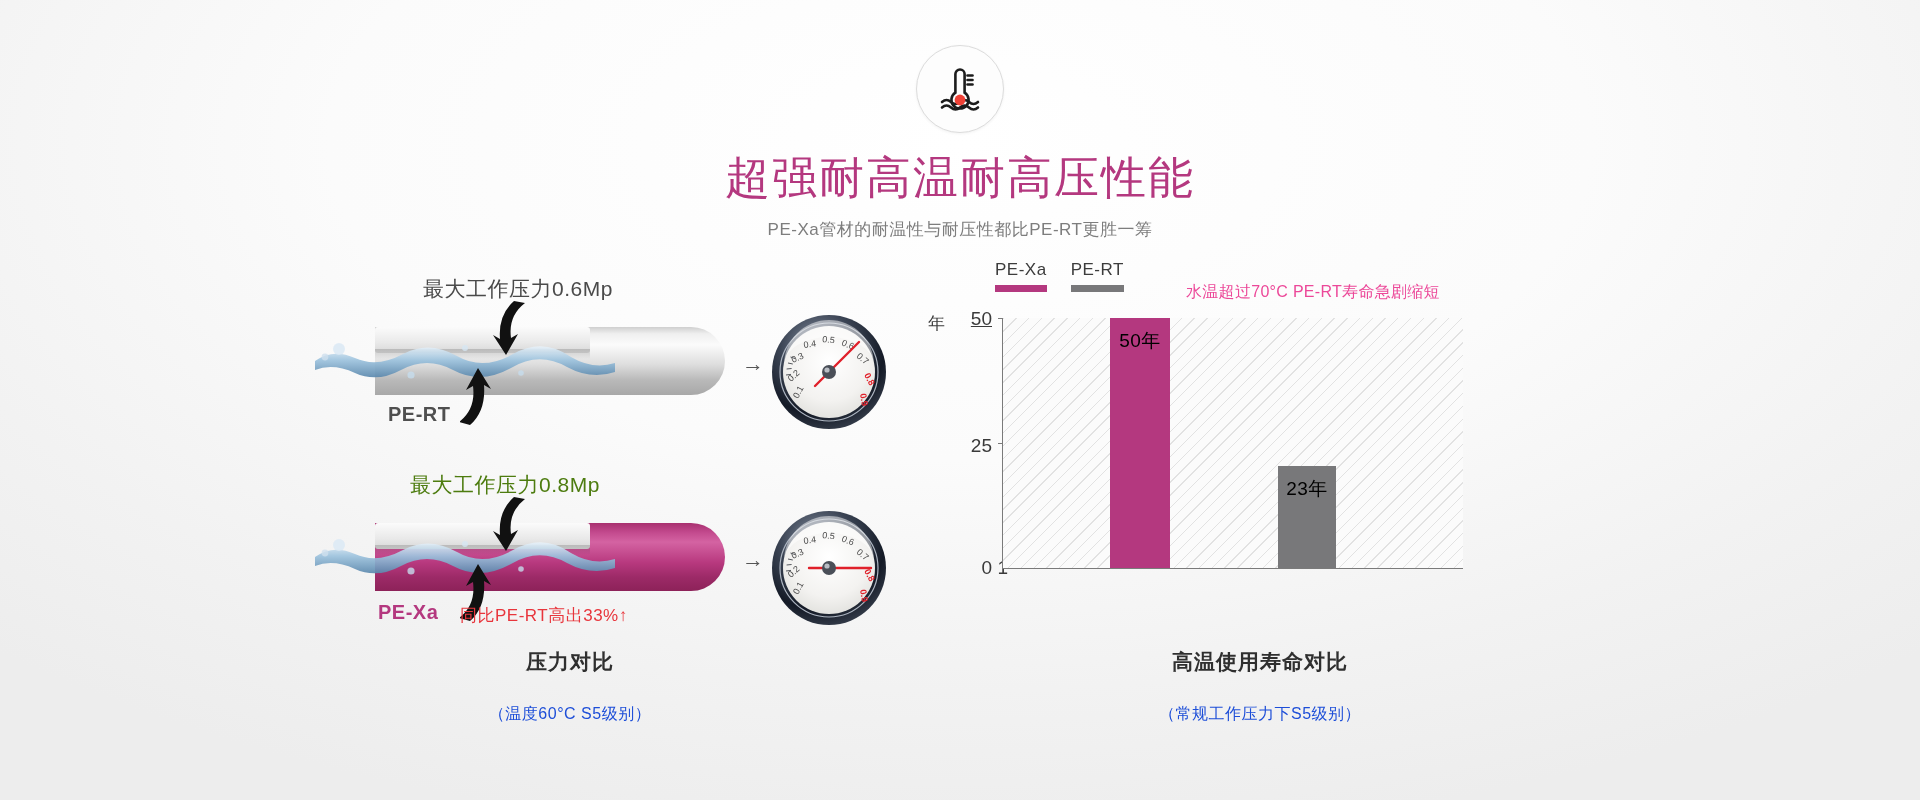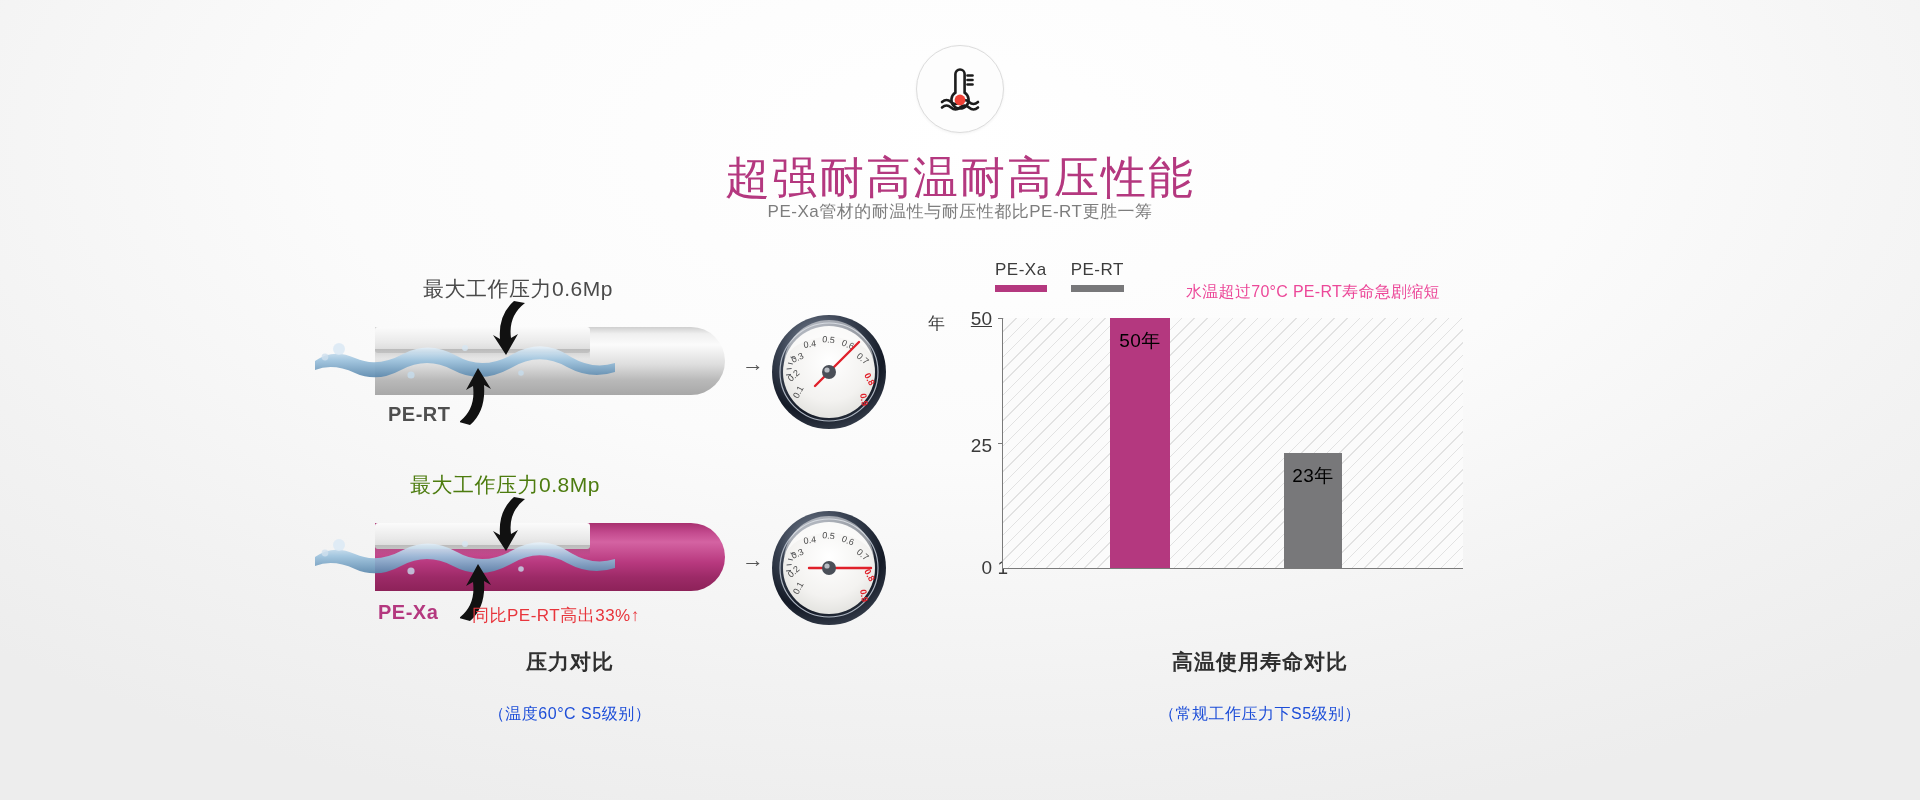--- a/index.html
+++ b/index.html
@@ -19,21 +19,21 @@
   .badge{
     width:86px;height:86px;border-radius:50%;
     background:#fdfdfd;border:1px solid #dcdcdc;
     margin:45px auto 0;display:flex;align-items:center;justify-content:center;
     box-shadow:0 1px 3px rgba(0,0,0,.05);
   }
   .title{
     font-size:45px;letter-spacing:2px;color:#b4387f;margin-top:22px;
     font-weight:400;line-height:1;
   }
-  .subtitle{font-size:17px;color:#7d7d7d;letter-spacing:.5px;text-align:center;}
+  .subtitle{font-size:17px;color:#7d7d7d;margin-top:18px;letter-spacing:.5px;text-align:center;}
 
   
   .left-panel{position:absolute;left:330px;top:275px;width:560px;}
   .pipe-block{position:relative;height:160px;}
   .press-label{
     position:absolute;font-size:21px;white-space:nowrap;letter-spacing:.5px;
   }
   .press-label.rt{left:93px;top:0;color:#4a4a4a;}
   .press-label.xa{left:80px;top:0;color:#4d7c0f;}
 
@@ -65,21 +65,21 @@
   }
   .arrow-right{
     position:absolute;left:412px;top:78px;font-size:22px;color:#555;line-height:1;
   }
   .mat-name{
     position:absolute;font-size:20px;font-weight:bold;letter-spacing:.5px;
   }
   .mat-name.rt{left:58px;top:128px;color:#4f4f4f;}
   .mat-name.xa{left:48px;top:130px;color:#b4387f;}
   .gain-note{
-    position:absolute;left:142px;top:133px;font-size:17px;color:#e8353c;
+    position:absolute;left:130px;top:133px;font-size:17px;color:#e8353c;
     letter-spacing:.5px;white-space:nowrap;
   }
 
   
   .gauge-wrap{position:absolute;left:440px;top:38px;}
   .gauge-wrap.second{top:38px;}
 
   
   .caption{position:absolute;text-align:center;}
   .caption .c1{font-size:21px;font-weight:bold;color:#2f2f2f;letter-spacing:1px;}
@@ -315,21 +315,21 @@
   <div class="ytick t1">1</div>
 
   <div class="plot">
     <div class="tickmark" style="top:125px"></div>
     <div class="tickmark" style="top:0px"></div>
 
     <div class="bar pink" style="left:107px;width:60px;height:250px">
       <span class="bar-label">50年</span>
     </div>
 
-    <div class="bar grey" style="left:281px;width:58px;height:115px">
+    <div class="bar grey" style="left:275px;width:58px;height:102px">
       <span class="bar-label">23年</span>
     </div>
   </div>
 </div>
 
 <div class="caption left">
   <div class="c1">压力对比</div>
   <div class="c2">（温度60°C  S5级别）</div>
 </div>
 

